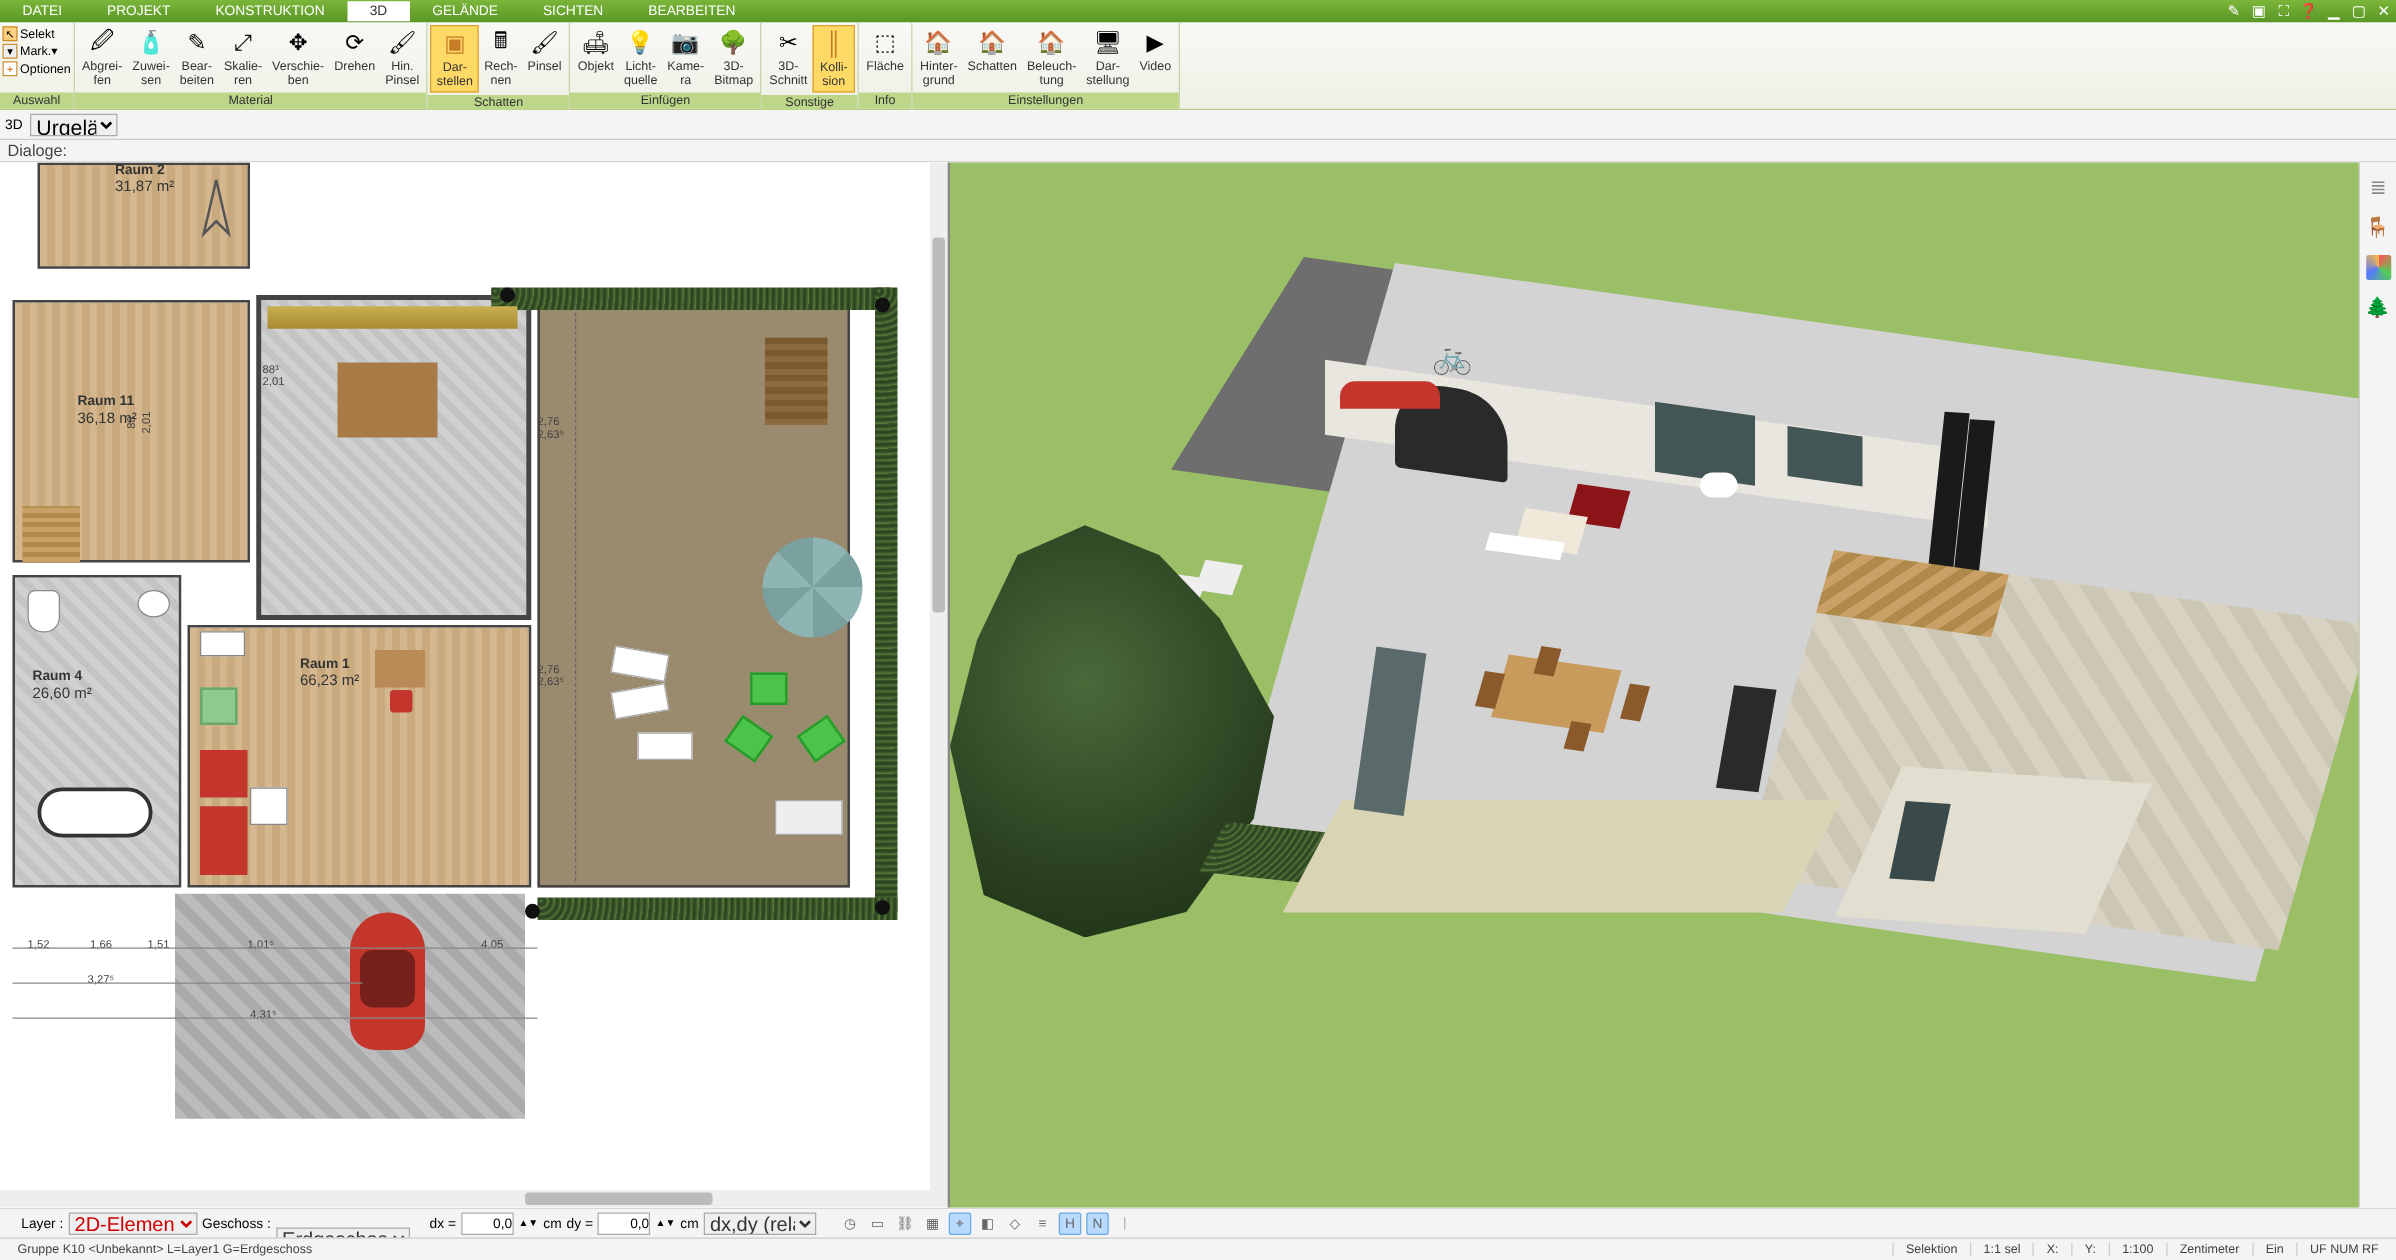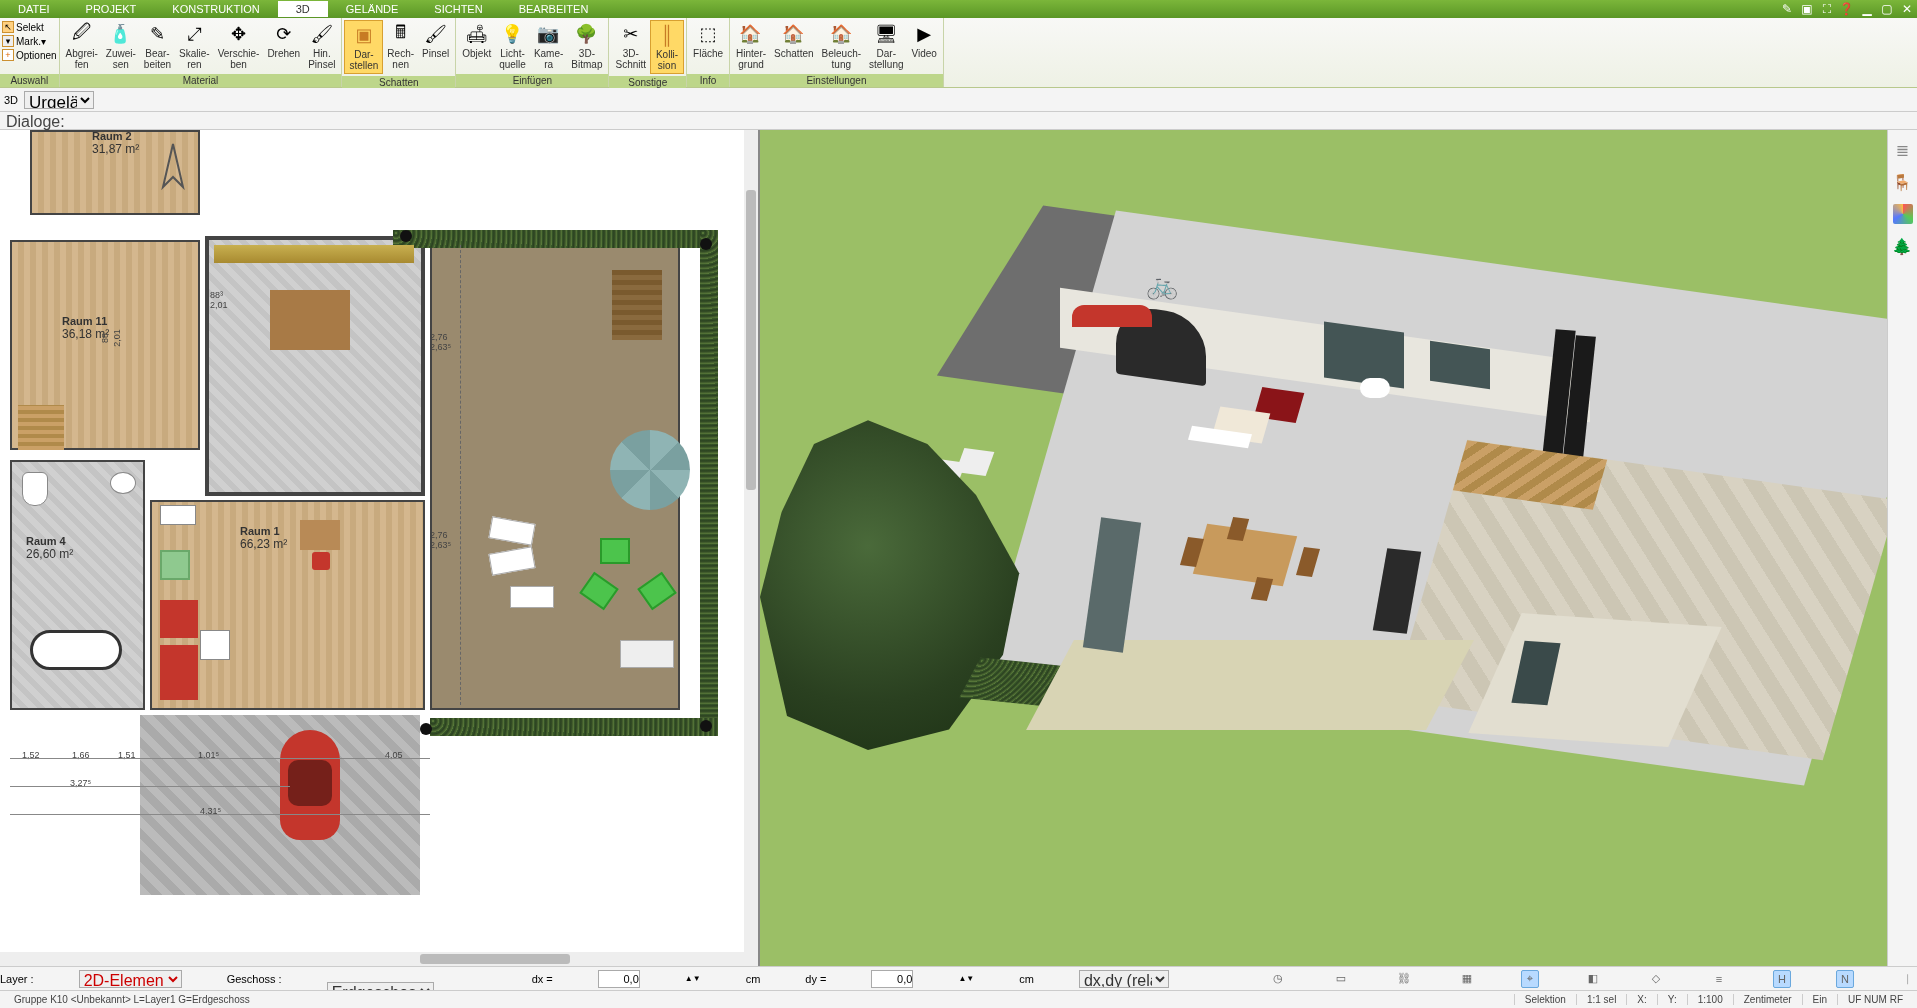--- a/index.html
+++ b/index.html
@@ -21,21 +21,21 @@
   .ribbtn.active { background: #ffd966; border: 1px solid #d8a030; }
   .ribbtn .ico { width: 24px; height: 24px; display: flex; align-items: center; justify-content: center; font-size: 18px; }
   .ribbtn .lbl { font-size: 10px; text-align: center; line-height: 1.1; margin-top: 2px; color: #333; white-space: pre-line; }
   .leftcol { display: flex; flex-direction: column; padding: 2px 4px; font-size: 10px; }
   .leftcol .row { display: flex; align-items: center; margin: 1px 0; cursor: pointer; }
   .leftcol .row .mini { width: 12px; height: 12px; margin-right: 2px; display: inline-flex; align-items: center; justify-content: center; background: #ffd080; border: 1px solid #cc9030; font-size: 9px; }
   
   
   .subbar { height: 24px; background: #f4f4f4; border-bottom: 1px solid #ccc; display: flex; align-items: center; padding: 0 4px; font-size: 11px; }
   .subbar select, .subbar input { font-size: 17px; height: 18px; border: 1px solid #aaa; }
-  .dialoge { height: 18px; background: #f4f4f4; border-bottom: 1px solid #ccc; font-size: 16px; padding: 1px 6px; color: #444; }
+  .dialoge { height: 18px; background: #f4f4f4; border-bottom: 1px solid #ccc; font-size: 13px; padding: 1px 6px; color: #444; }
   
   
   .main { flex: 1; display: flex; background: #fff; position: relative; }
   .view2d { width: 760px; background: #fff; position: relative; overflow: hidden; border-right: 2px solid #888; }
   .view3d { flex: 1; position: relative; background: #9bbf66; overflow: hidden; }
   .sidepanel { width: 30px; background: #f4f4f4; border-left: 1px solid #ccc; display: flex; flex-direction: column; align-items: center; padding-top: 10px; gap: 12px; }
   .sidepanel .pi { width: 20px; height: 20px; font-size: 16px; color: #888; cursor: pointer; display: flex; align-items: center; justify-content: center; }
   
   
   .room { position: absolute; border: 2px solid #444; }
@@ -47,21 +47,21 @@
   .rlabel small { display: block; font-weight: normal; font-size: 12px; }
   .scrollbar-h { position: absolute; bottom: 0; left: 0; right: 0; height: 14px; background: #eee; }
   .scrollbar-h .thumb { position: absolute; height: 10px; top: 2px; left: 420px; width: 150px; background: #bbb; border-radius: 3px; }
   .scrollbar-v { position: absolute; top: 0; bottom: 14px; right: 0; width: 14px; background: #eee; }
   .scrollbar-v .thumb { position: absolute; width: 10px; left: 2px; top: 60px; height: 300px; background: #bbb; border-radius: 3px; }
 
   
   .poly { position: absolute; }
   
   
-  .bottombar { height: 24px; background: #f4f4f4; border-top: 1px solid #ccc; display: flex; align-items: center; font-size: 11px; padding: 0 0; gap: 4px; justify-content: space-between; }
+  .bottombar { height: 24px; background: #f4f4f4; border-top: 1px solid #ccc; display: flex; align-items: center; font-size: 11px; padding: 0 17px; gap: 4px; }
   .bottombar select { font-size: 16px; height: 18px; border: 1px solid #aaa; color: #c00; }
   .bottombar input { width: 42px; font-size: 11px; height: 18px; border: 1px solid #aaa; text-align: right; }
   .bottombar .ic { width: 18px; height: 18px; display: inline-flex; align-items: center; justify-content: center; color: #666; cursor: pointer; border-radius: 2px; }
   .bottombar .ic.on { background: #b8daff; border: 1px solid #6aa8dd; }
   
   
   .statusbar { height: 18px; background: #f4f4f4; border-top: 1px solid #ccc; display: flex; align-items: center; font-size: 10px; color: #444; padding: 0 4px; }
   .statusbar .cell { padding: 0 10px; border-left: 1px solid #ccc; }
   .statusbar .cell:first-child { border: none; }
   .statusbar .grow { flex: 1; }

